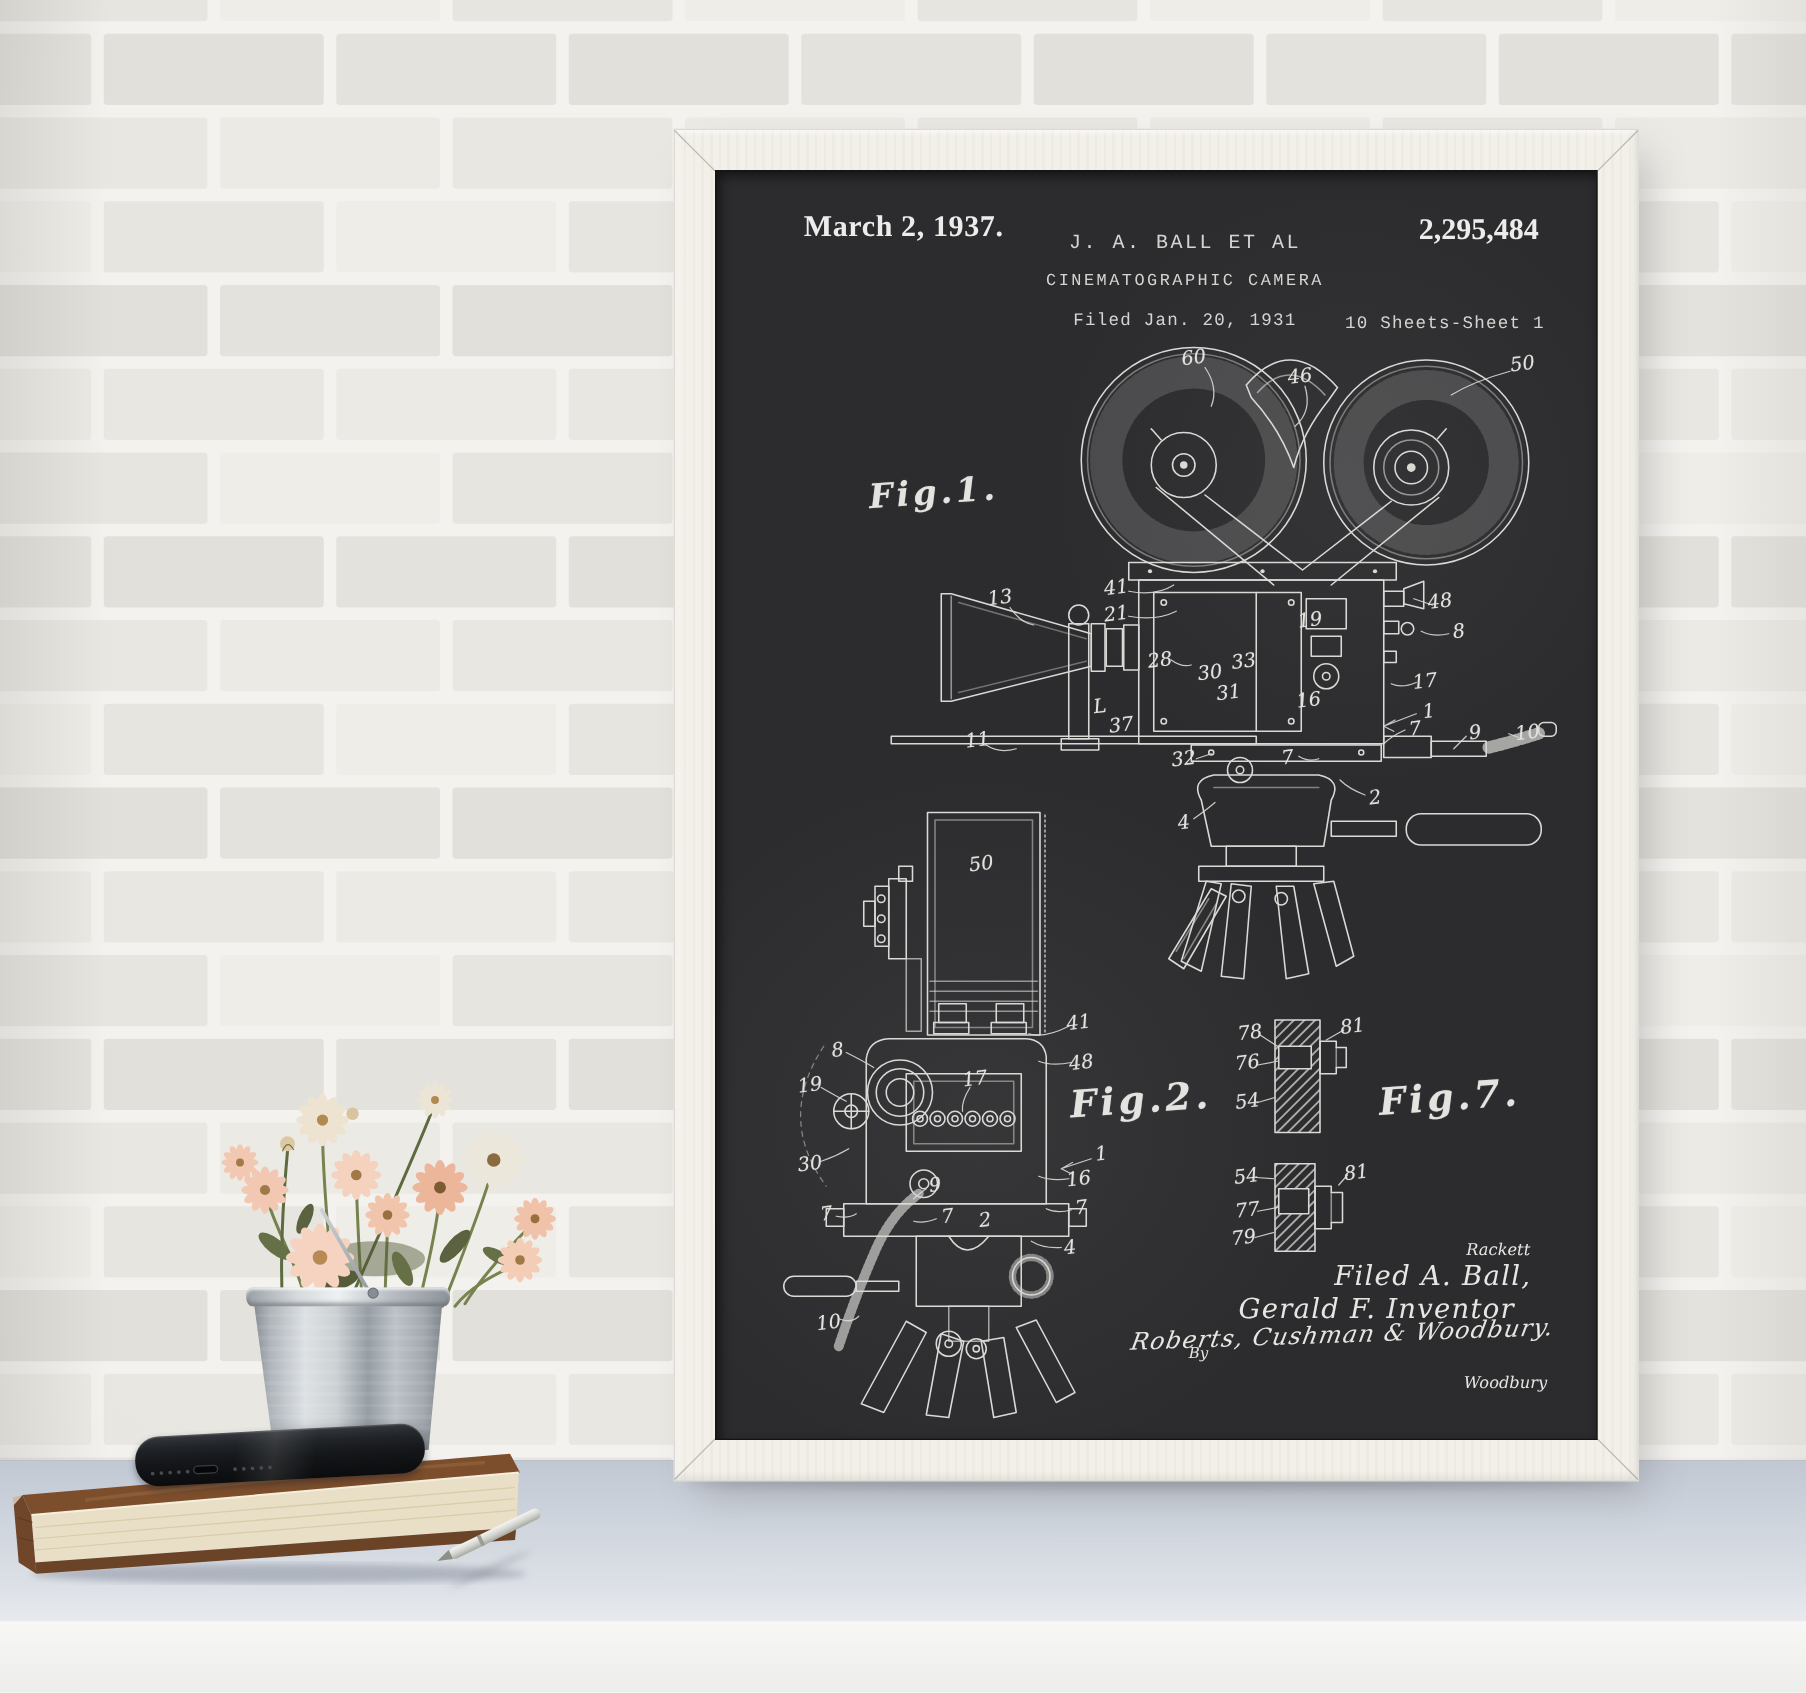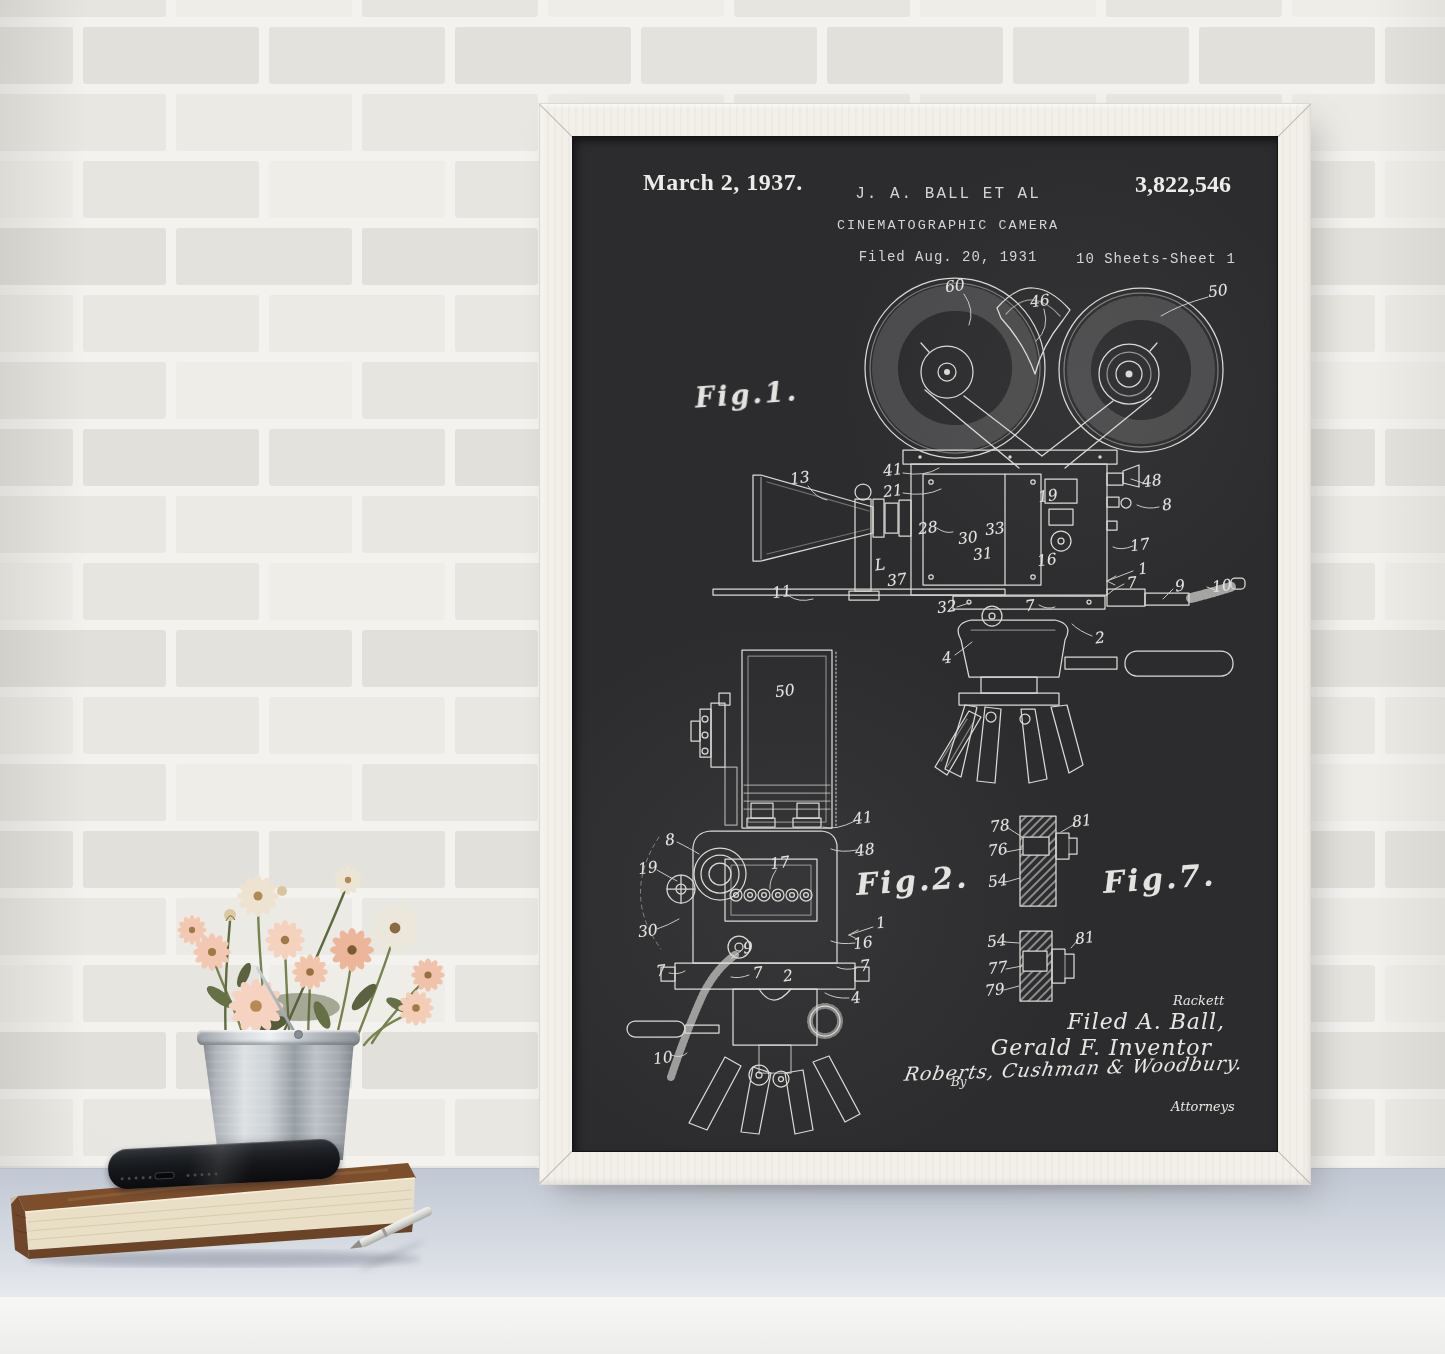--- a/index.html
+++ b/index.html
@@ -291,24 +291,24 @@
   <div class="frame">
     <div class="miter mtl"></div>
     <div class="miter mtr"></div>
     <div class="miter mbl"></div>
     <div class="miter mbr"></div>
 
     <div class="board">
       <div class="board-inner">
 
         <div class="chalk-serif h-date">March 2, 1937.</div>
-        <div class="chalk-serif h-number">3,822,546</div>
+        <div class="chalk-serif h-number">2,295,484</div>
         <div class="chalk-mono h-author">J. A. BALL ET AL</div>
         <div class="chalk-mono h-title">CINEMATOGRAPHIC CAMERA</div>
-        <div class="chalk-mono h-filed">Filed Aug. 20, 1931</div>
+        <div class="chalk-mono h-filed">Filed Jan. 20, 1931</div>
         <div class="chalk-mono h-sheet">10 Sheets-Sheet 1</div>
 
         <svg class="drawing" width="706" height="1016" viewBox="0 0 706 1016">
           <defs>
             <pattern id="hch" width="6" height="6" patternUnits="userSpaceOnUse" patternTransform="rotate(45)">
               <line x1="3" y1="0" x2="3" y2="6" stroke="#d9d9d6" stroke-width="1.1"></line>
             </pattern>
           </defs>
           <g stroke="#d9d9d6" fill="none" stroke-width="1.25" stroke-linecap="round" stroke-linejoin="round">
 
@@ -564,21 +564,21 @@
             <span class="ref" style="left: 512px; top: 801px;">81</span>
             <span class="ref" style="left: 425px; top: 831px;">77</span>
             <span class="ref" style="left: 422px; top: 853px;">79</span>
           </div>
 
         <div class="sig-it inventor-label">Rackett</div>
         <div class="sig-it inv-name1">Filed A. Ball,</div>
         <div class="sig-it inv-name2">Gerald F. Inventor</div>
         <div class="sig-it by-label">By</div>
         <div class="sig-it sig-script">Roberts, Cushman &amp; Woodbury.</div>
-        <div class="sig-it attorneys-label">Attorneys</div>
+        <div class="sig-it attorneys-label">Woodbury</div>
       </div>
     </div>
   </div>
 
   <svg class="abs" style="left:150px;top:855px;" width="300" height="205" viewBox="0 0 300 205">
     <defs>
       <g id="pt" fill="currentColor" stroke="none">
         <ellipse cx="0" cy="-10" rx="4.6" ry="11"></ellipse>
           <ellipse cx="0" cy="-10" rx="4.6" ry="11" transform="rotate(30)"></ellipse>
         <ellipse cx="0" cy="-10" rx="4.6" ry="11" transform="rotate(60)"></ellipse>

